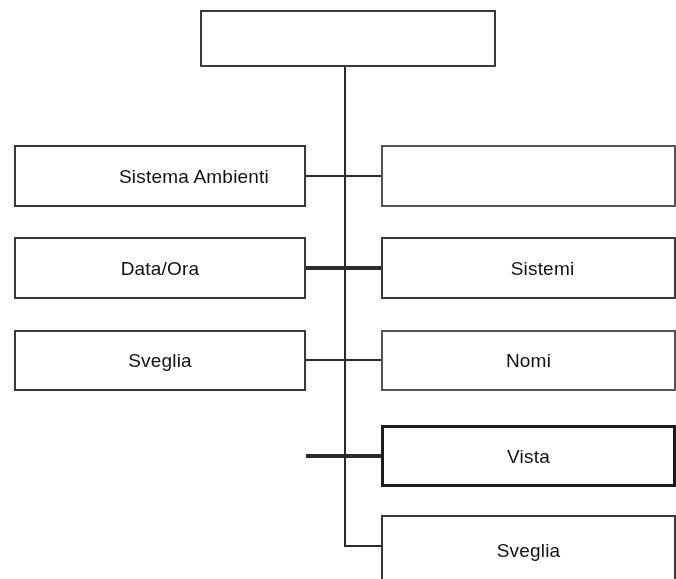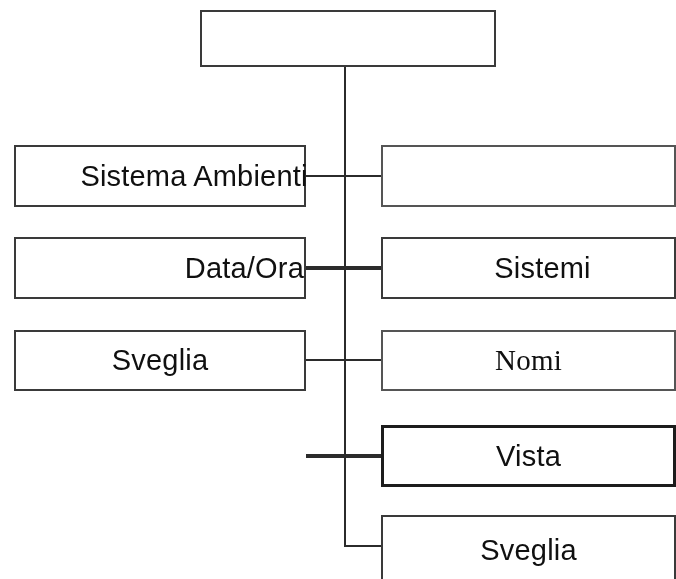--- a/index.html
+++ b/index.html
@@ -40,46 +40,46 @@
     background: #ffffff;
     border: 2px solid #3a3a3a;
     display: flex;
     align-items: center;
     justify-content: center;
   }
   .node.bold { border-width: 3px; border-color: #1c1c1c; justify-content: center; }
   .node.thin { border-width: 2px; border-color: #555555; }
 
   .node-label {
-    font-size: 29px;
+    font-size: 19px;
     color: #101010;
     line-height: 1;
     white-space: nowrap;
     letter-spacing: 0.2px;
   }
   
   .node.overflow {
     overflow: visible;
   }
   .node.overflow .node-label {
     position: relative;
     left: 34px;
   }
 
   
   #root-node      { left: 200px; top: 10px;  width: 296px; height: 57px; }
 
   #node-sistema-ambienti { left: 14px;  top: 145px; width: 292px; height: 62px; }
   #node-env-empty        { left: 381px; top: 145px; width: 295px; height: 62px; }
 
-  #node-data-ora  { left: 14px;  top: 237px; width: 292px; height: 62px; justify-content: flex-end; }
+  #node-data-ora  { left: 14px;  top: 237px; width: 292px; height: 62px; }
   #node-sistemi   { left: 381px; top: 237px; width: 295px; height: 62px; padding-left: 28px; }
 
   #node-sveglia   { left: 14px;  top: 330px; width: 292px; height: 61px; }
-  #node-nomi      { left: 381px; top: 330px; width: 295px; height: 61px; font-family: Liberation Serif, serif; }
+  #node-nomi      { left: 381px; top: 330px; width: 295px; height: 61px; }
 
   #node-promemoria{ left: 14px;  top: 425px; width: 292px; height: 62px; }
   #node-vista     { left: 381px; top: 425px; width: 295px; height: 62px; }
 
   #node-password  { left: 381px; top: 515px; width: 295px; height: 70px; }
 
   
   #conn-row1-left  { left: 306px; top: 175px; width: 40px; }
   #conn-row1-right { left: 344px; top: 175px; width: 39px; }
 

